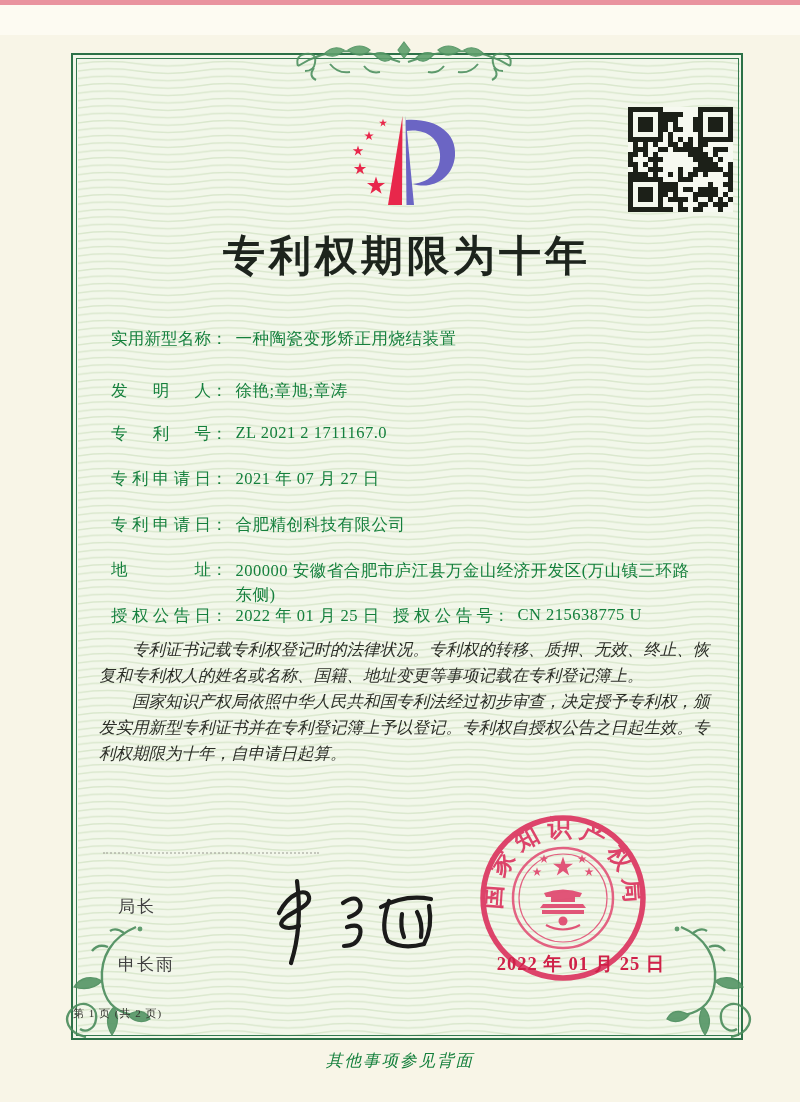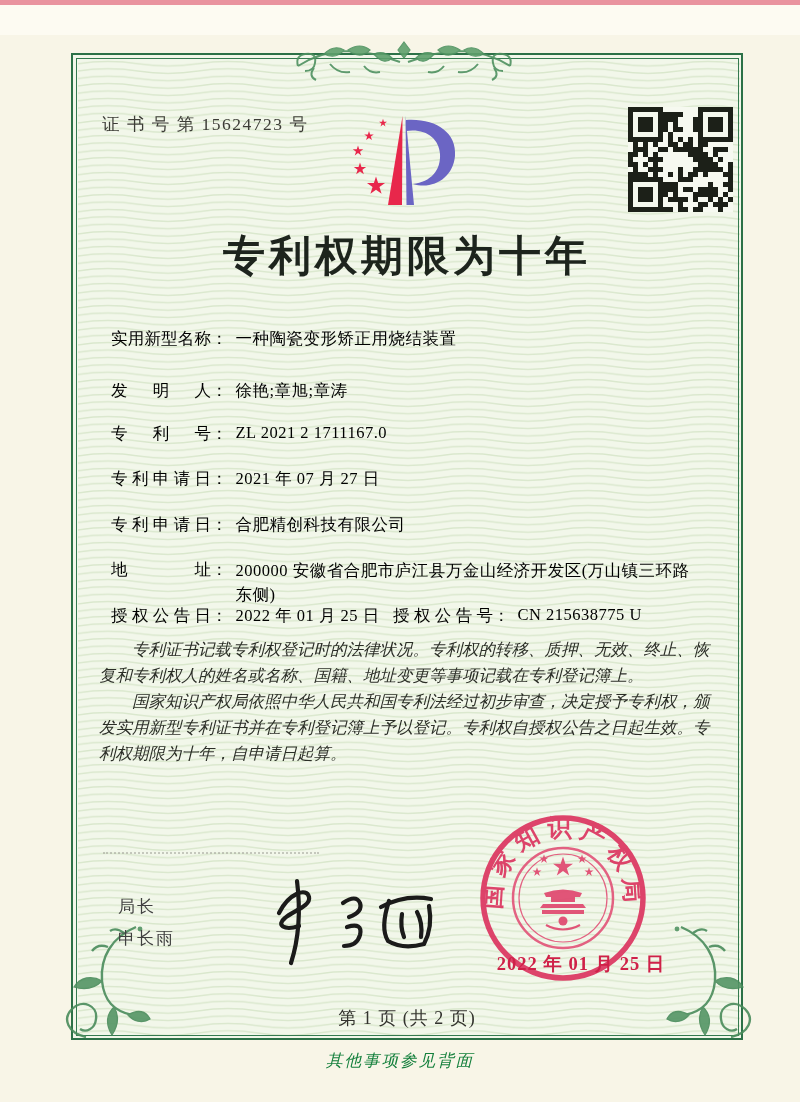--- a/index.html
+++ b/index.html
@@ -14,47 +14,47 @@
   .frame-inner { position:absolute; inset:2.5px; border:1.5px solid #347a4f; }
   .waves { position:absolute; inset:5px; }
 
   .abs { position:absolute; }
   .cert-no { left:29px; top:57px; font-size:17.5px; color:#3c3c36; letter-spacing:1.5px; }
   .logo { left:272px; top:57px; }
   .qr { left:555px; top:52px; background:#f6f9f0; }
   .title { left:0; top:173px; width:100%; text-align:center; font-size:42px; font-weight:600;
            color:#1d241d; letter-spacing:4px; }
 
-  .frow { left:38px; font-size:16.5px; color:#000000; white-space:nowrap; }
+  .frow { left:38px; font-size:16.5px; color:#15803d; white-space:nowrap; }
   .flabel { display:inline-block; width:100px; text-align:justify; text-align-last:justify;
             text-justify:inter-character; vertical-align:top; }
   .fcolon { display:inline-block; vertical-align:top; }
   .fvalue { display:inline-block; margin-left:8px; vertical-align:top; letter-spacing:0.5px; }
   .row-addr { white-space:normal; }
   .row-addr .fvalue { width:462px; line-height:24px; }
   .pair2 { position:absolute; left:282px; top:0; white-space:nowrap; }
   .pair2 .flabel { width:100px; }
 
   .paras { left:26px; top:582px; width:617px; font-size:16.5px; line-height:26px;
            color:#2b2e27; font-style:italic; }
   .paras p { text-indent:2em; }
 
   .dotline { left:30px; top:797px; width:216px; border-top:2px dotted #a2a299; opacity:.55; }
 
   .official { font-family:"Liberation Sans","DejaVu Sans",sans-serif; font-size:17px;
               color:#404040; letter-spacing:2px; }
   .director-title { left:45px; top:840px; }
-  .director-name  { left:45px; top:872px;font-family:Liberation Serif, serif; }
+  .director-name  { left:45px; top:898px;font-family:Liberation Serif, serif; }
   .sig { left:166px; top:818px; }
 
   .seal { left:383px; top:752px; }
   .seal-date { left:413px; top:896px; width:190px; text-align:center; font-size:18.5px;
                font-weight:bold; color:#cf2148; letter-spacing:1px; }
 
-  .page-info { left:0; top:951px; width:100%; text-align:center; font-size:18px;
+  .page-info { left:0; top:951px; width:100%; text-align:left; font-size:11px;
                color:#33332e; letter-spacing:1px;font-family:Liberation Serif, serif; }
   .back-note { position:absolute; left:0; top:1050px; width:100%; text-align:center;
                font-size:16.5px; font-style:italic; color:#15803d; letter-spacing:2px; }
 
   .orn-top { position:absolute; left:221px; top:-17px; }
   .orn-corner { position:absolute; }
   .orn-bl { left:-17px; top:868px; }
   .orn-br { left:592px; top:868px; transform:scaleX(-1); }
 </style>
 </head>
@@ -111,21 +111,20 @@
         <path d="M30,114 C12,110 6,96 16,86 C26,76 42,82 40,96 C39,106 30,110 24,106"></path>
         <path d="M46,58 C36,52 24,54 18,64 C28,67 38,66 46,58 Z" fill="#549565" stroke-width="1.3"></path>
         <path d="M58,84 C50,92 50,102 56,112 C63,101 63,92 58,84 Z" fill="#549565" stroke-width="1.3"></path>
         <path d="M72,92 C82,86 90,88 94,96 C86,101 77,98 72,92 Z" fill="#549565" stroke-width="1.3"></path>
         <path d="M52,24 q-10,-4 -16,4"></path>
         <path d="M68,10 q-8,-6 -14,-2"></path>
         <circle cx="84" cy="6" r="2.4" fill="#549565" stroke="none"></circle>
       </g>
     </svg>
 
-    <div class="abs cert-no">证 书 号 第 15624723 号</div>
 
     <svg class="abs logo" width="120" height="98" viewBox="0 0 120 98">
       <defs>
         <path id="st" d="M0,-1 L0.224,-0.309 0.951,-0.309 0.363,0.118 0.588,0.809 0,0.382 -0.588,0.809 -0.363,0.118 -0.951,-0.309 -0.224,-0.309 Z"></path>
       </defs>
       <g fill="#e8274b">
         <use href="#st" transform="translate(31,74) scale(9.5)"></use>
         <use href="#st" transform="translate(15,57) scale(6.5)"></use>
         <use href="#st" transform="translate(13,39) scale(5.5)"></use>
         <use href="#st" transform="translate(24,24) scale(5)"></use>

